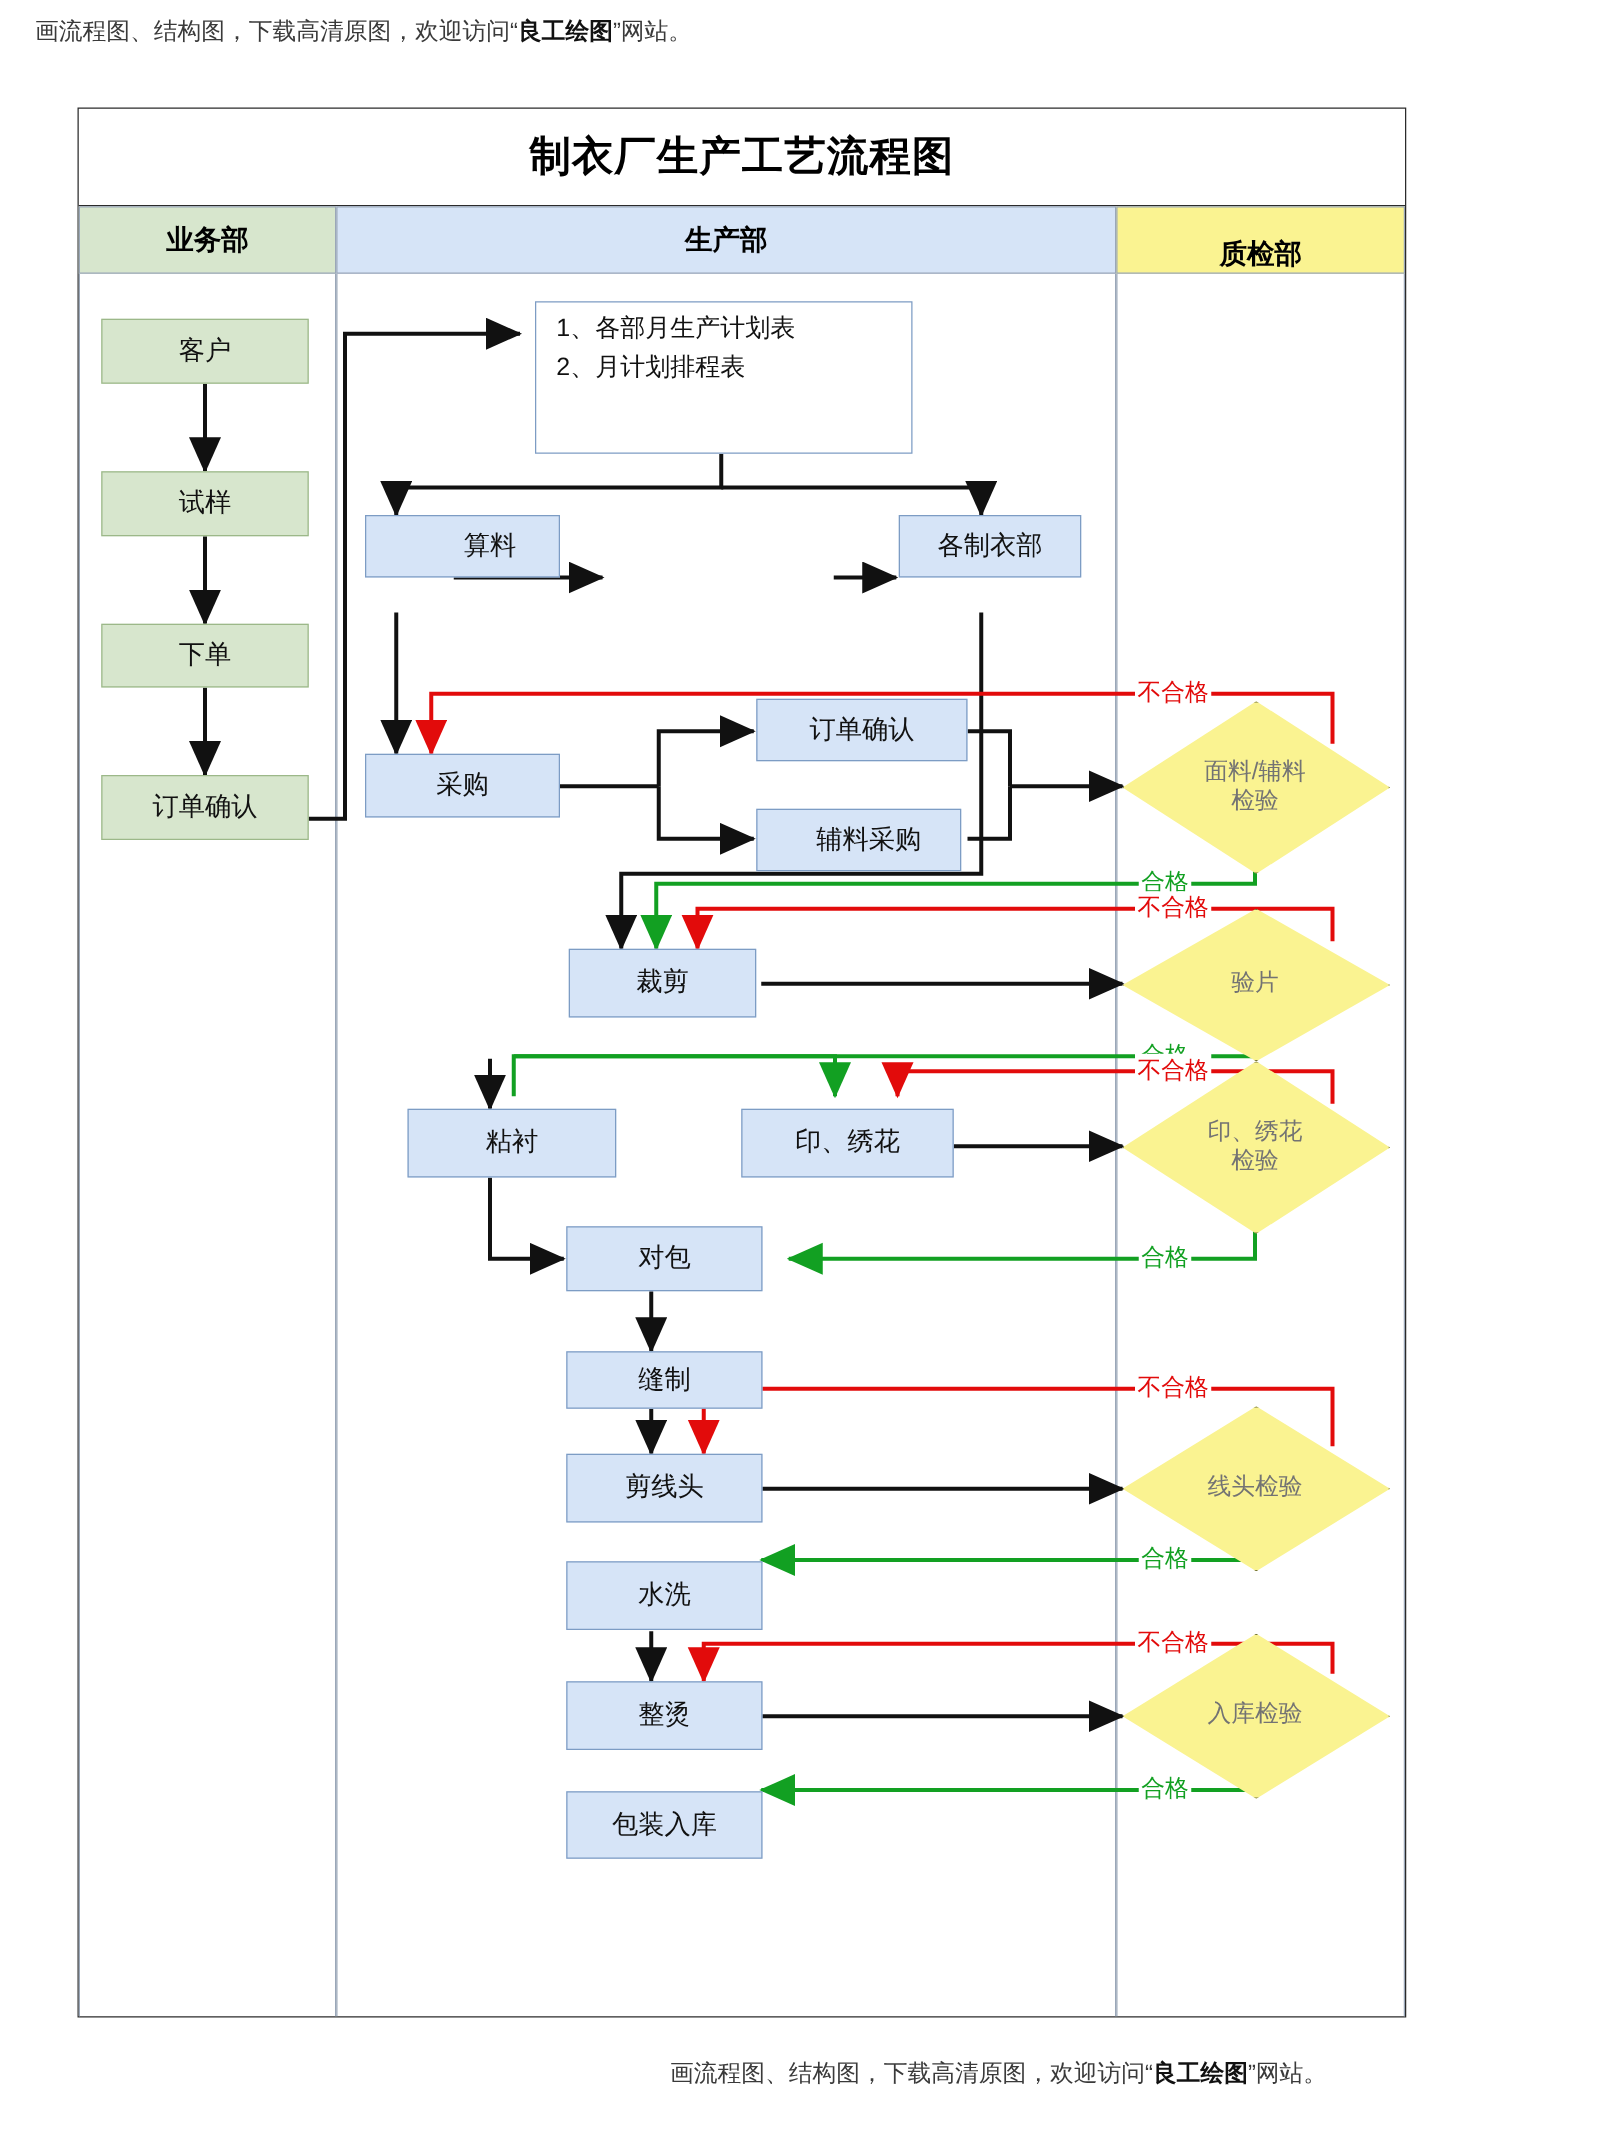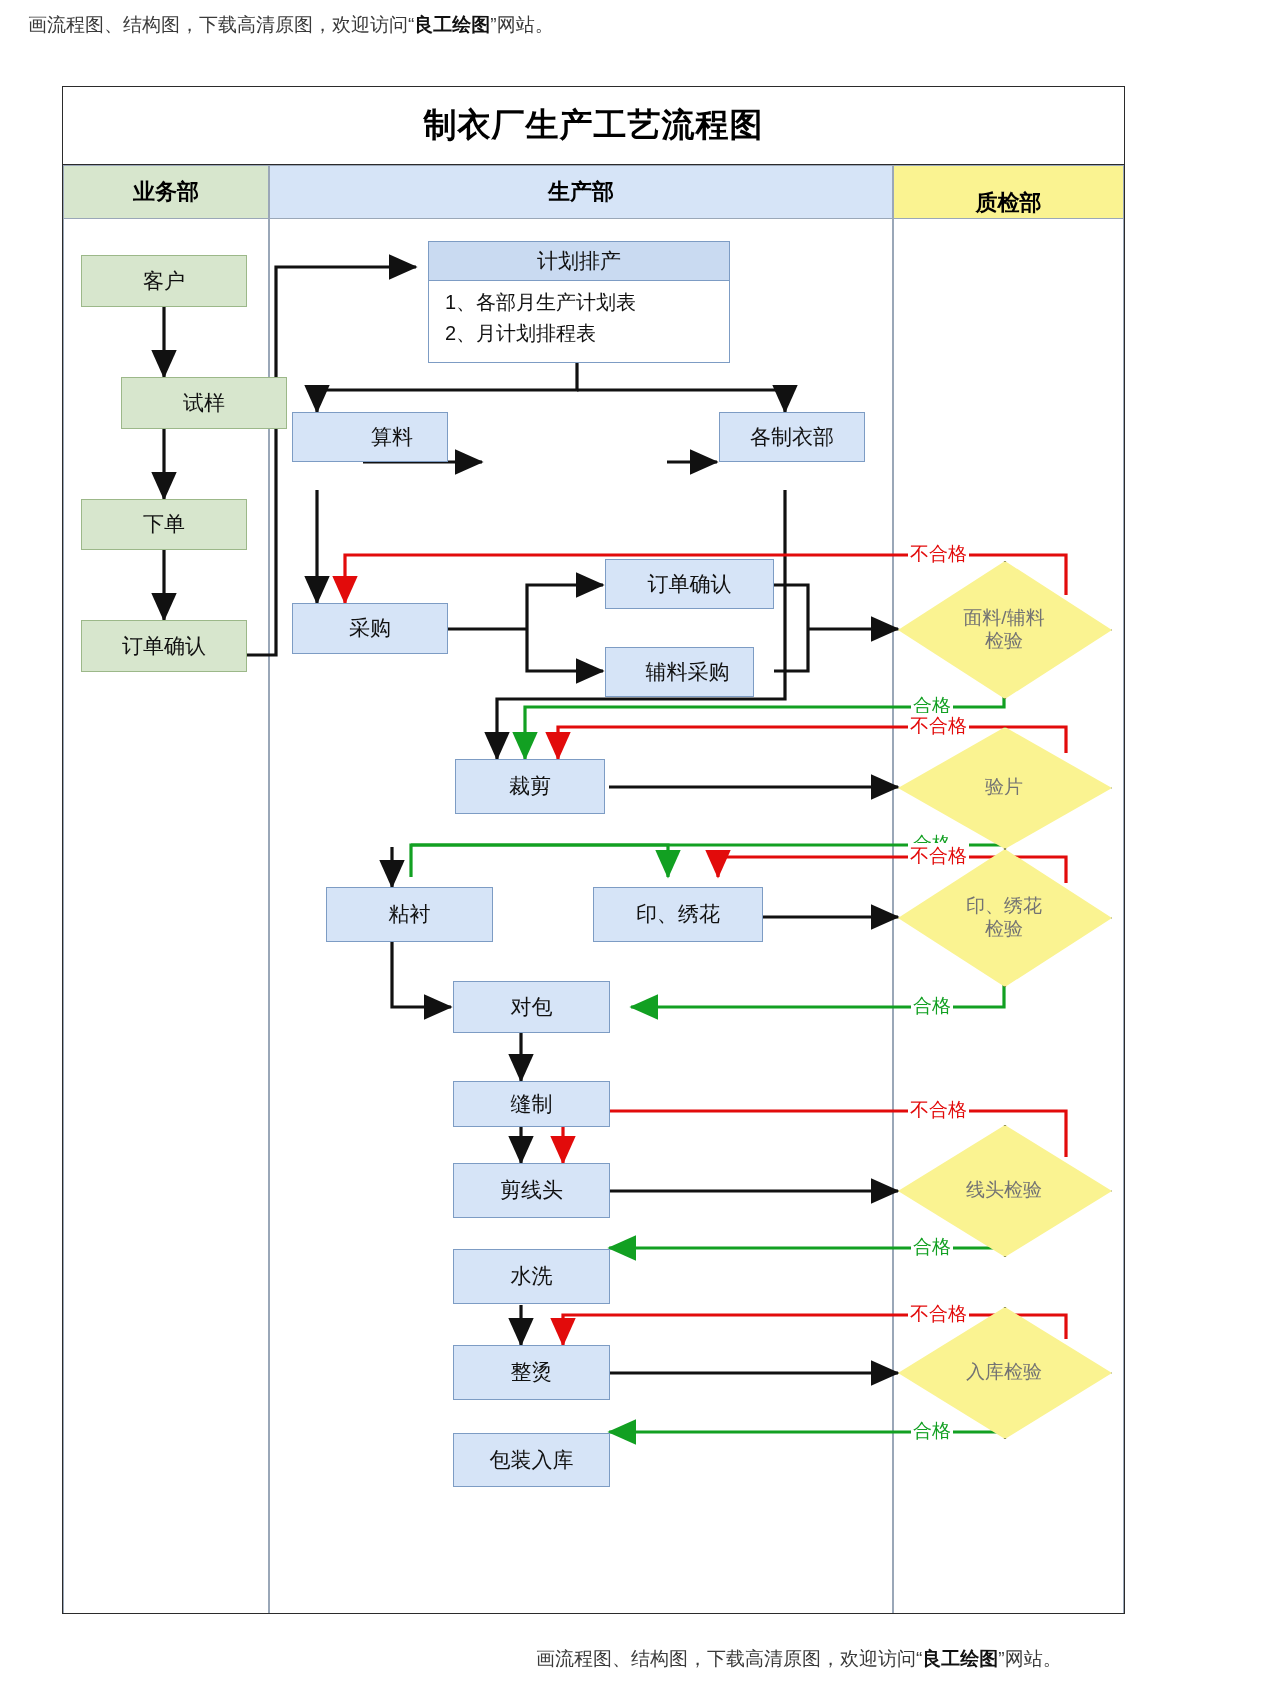--- a/index.html
+++ b/index.html
@@ -178,32 +178,31 @@
       <path d="M1003,666 L1003,640 L495,640 L495,672" marker-end="url(#ar)"></path>
       <path d="M1003,796 L1003,770 L655,770 L655,790" marker-end="url(#ar)"></path>
       <path d="M1003,1070 L1003,1024 L500,1024 L500,1076" marker-end="url(#ar)"></path>
       <path d="M1003,1252 L1003,1228 L500,1228 L500,1258" marker-end="url(#ar)"></path>
     </g>
   </svg>
 
   <div class="node biz" style="left:18px;top:168px;width:166px;height:52px;">
     <span>客户</span>
   </div>
-  <div class="node biz" style="left:18px;top:290px;width:166px;height:52px;margin-left:40px;">
+  <div class="node biz" style="left:18px;top:290px;width:166px;height:52px;">
     <span>试样</span>
   </div>
   <div class="node biz" style="left:18px;top:412px;width:166px;height:51px;">
     <span>下单</span>
   </div>
   <div class="node biz" style="left:18px;top:533px;width:166px;height:52px;">
     <span>订单确认</span>
   </div>
 
   <div class="node proc multi" style="left:365px;top:154px;width:302px;height:122px;">
-    <div class="mhead">计划排产</div>
     <div class="mlist">
       <div>1、各部月生产计划表</div>
       <div>2、月计划排程表</div>
     </div>
   </div>
 
   <div class="node proc" style="left:229px;top:325px;width:156px;height:50px;padding-left:44px;">
     <span>算料</span>
   </div>
 
@@ -212,21 +211,21 @@
     <span>各制衣部</span>
   </div>
 
   <div class="node proc" style="left:229px;top:516px;width:156px;height:51px;">
     <span>采购</span>
   </div>
 
   <div class="node proc" style="left:542px;top:472px;width:169px;height:50px;">
     <span>订单确认</span>
   </div>
-  <div class="node proc" style="left:542px;top:560px;width:149px;height:50px;padding-left:16px;">
+  <div class="node proc" style="left:542px;top:560px;width:164px;height:50px;padding-left:16px;">
     <span>辅料采购</span>
   </div>
 
   <div class="node proc" style="left:392px;top:672px;width:150px;height:55px;">
     <span>裁剪</span>
   </div>
 
   <div class="node proc" style="left:263px;top:800px;width:167px;height:55px;">
     <span>粘衬</span>
   </div>

